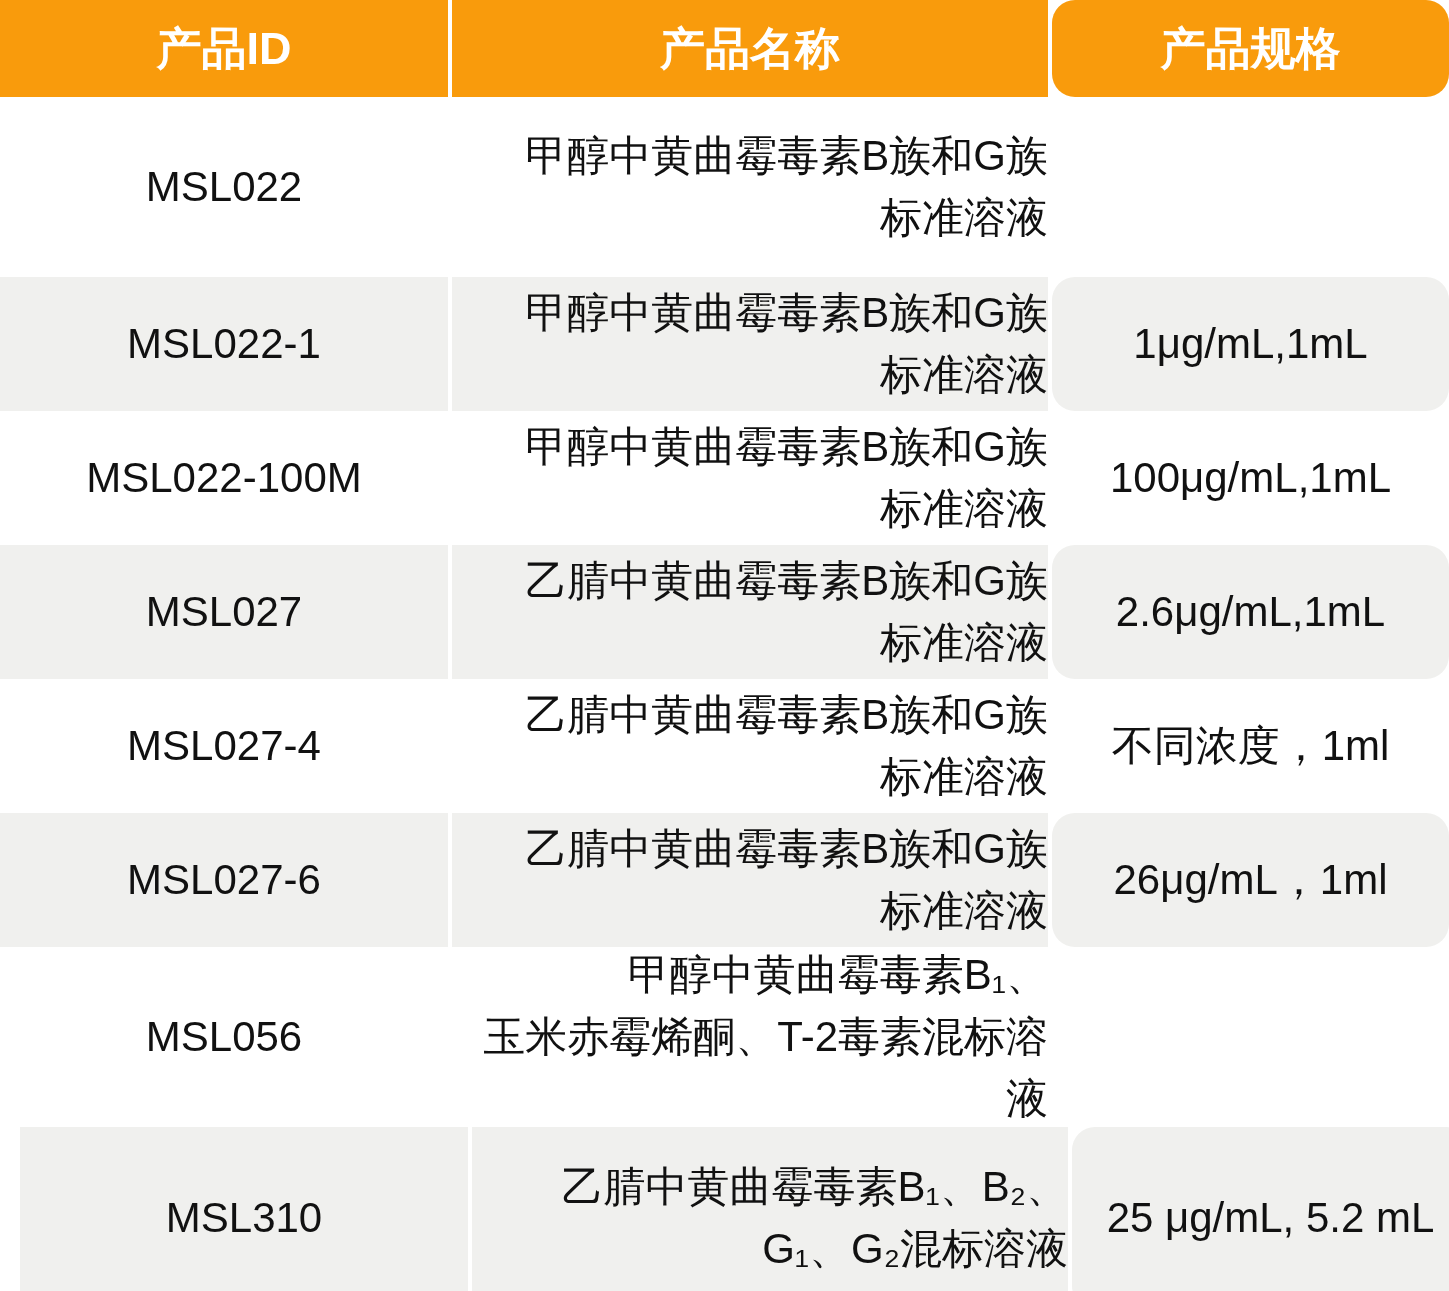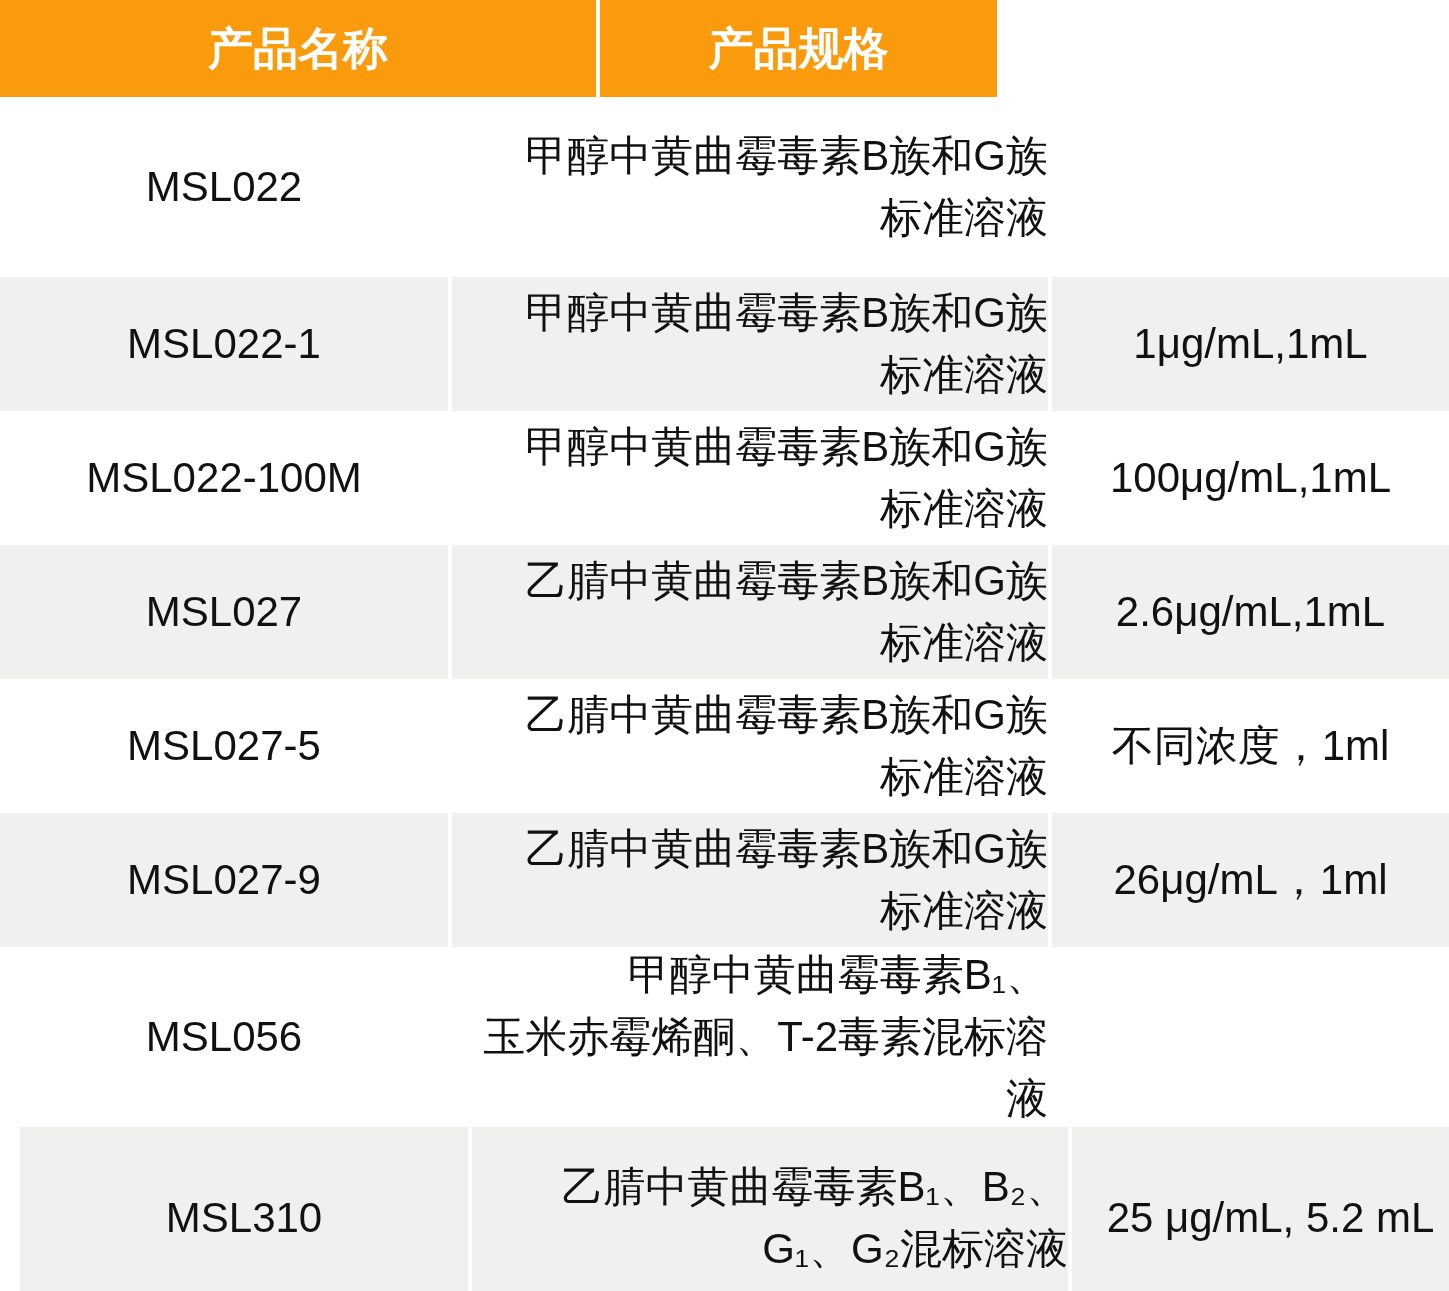--- a/index.html
+++ b/index.html
@@ -32,20 +32,21 @@
     width:600px;
     border-right:4px solid #FFFFFF;
     display:flex;flex-direction:column;justify-content:center;
     padding-left:10px;
     text-align:right;
   }
   .col-spec{
     width:397px;
     display:flex;align-items:center;justify-content:center;
     text-align:center;
+    border-radius:23px;
   }
   .header-row{height:97px;}
   .header-row .cell{
     background:var(--accent);
     color:var(--header-text);
     font-weight:bold;
     font-size:45px;
   }
   .row.alt .cell{background:var(--row-alt);}
   .r1{height:180px;}
@@ -56,20 +57,21 @@
     width:1449px;height:11px;margin-top:1px;
     background:var(--accent);
   }
 </style>
 </head>
 <body>
 
 <div class="table">
 
   <div class="row header-row">
+    <div class="cell col-id">产品ID</div>
     <div class="cell col-name" style="align-items:center;padding-left:0;">产品名称</div>
     <div class="cell col-spec">产品规格</div>
   </div>
 
   <div class="row r1">
     <div class="cell col-id">MSL022</div>
     <div class="cell col-name">
       <div>甲醇中黄曲霉毒素B族和G族</div>
       <div>标准溶液</div>
     </div>
@@ -96,30 +98,30 @@
   <div class="row r4 alt">
     <div class="cell col-id">MSL027</div>
     <div class="cell col-name">
       <div>乙腈中黄曲霉毒素B族和G族</div>
       <div>标准溶液</div>
     </div>
     <div class="cell col-spec">2.6μg/mL,1mL</div>
   </div>
 
   <div class="row r5">
-    <div class="cell col-id">MSL027-5</div>
+    <div class="cell col-id">MSL027-4</div>
     <div class="cell col-name">
       <div>乙腈中黄曲霉毒素B族和G族</div>
       <div>标准溶液</div>
     </div>
     <div class="cell col-spec">不同浓度，1ml</div>
   </div>
 
   <div class="row r6 alt">
-    <div class="cell col-id">MSL027-9</div>
+    <div class="cell col-id">MSL027-6</div>
     <div class="cell col-name">
       <div>乙腈中黄曲霉毒素B族和G族</div>
       <div>标准溶液</div>
     </div>
     <div class="cell col-spec">26μg/mL，1ml</div>
   </div>
 
   <div class="row r7">
     <div class="cell col-id">MSL056</div>
     <div class="cell col-name">

